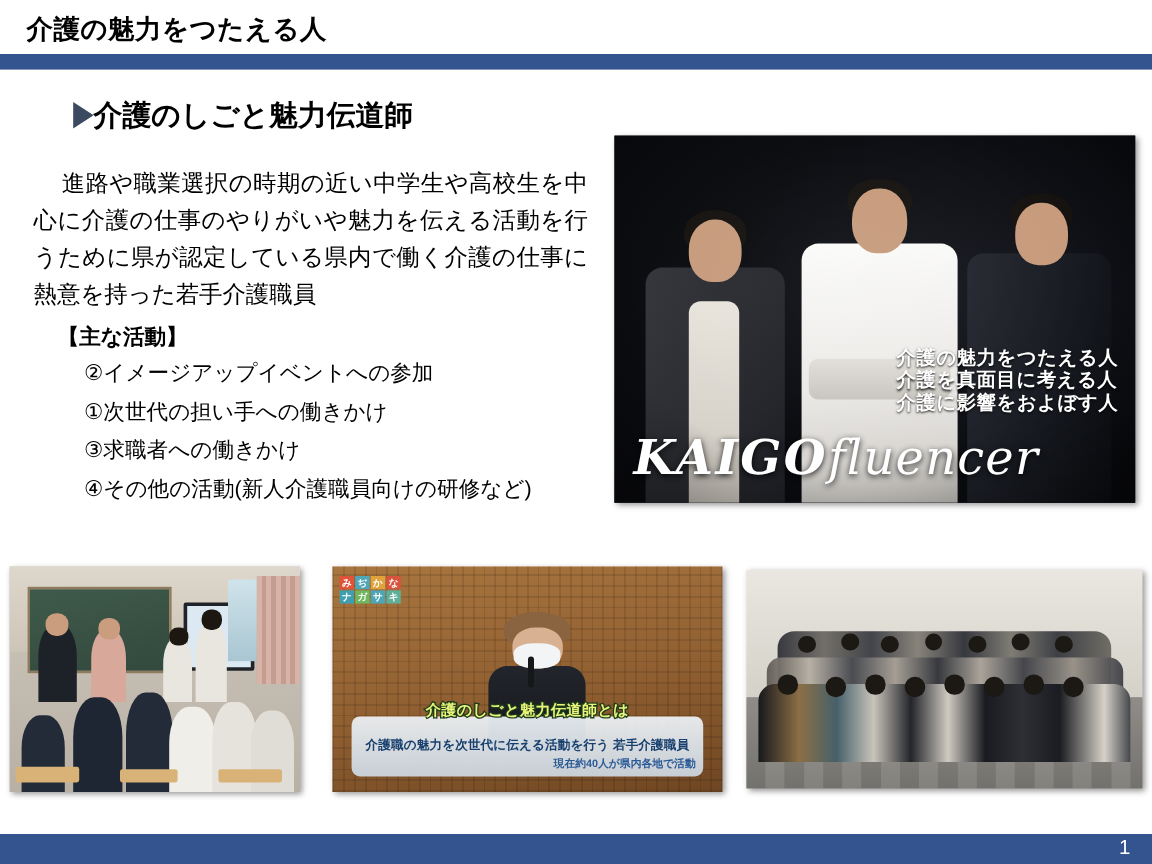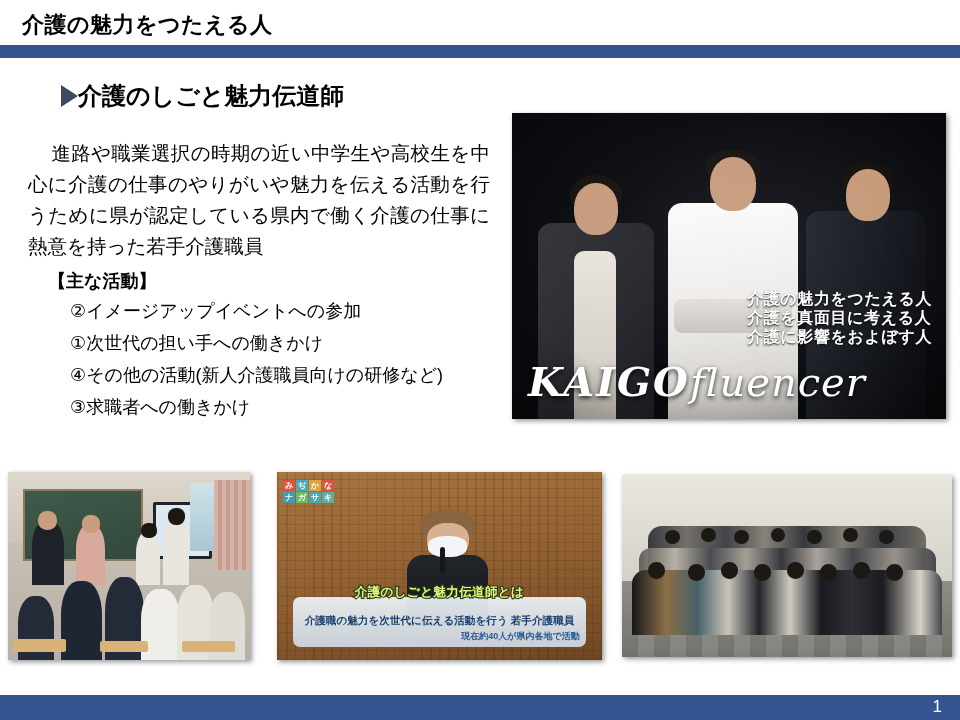--- a/index.html
+++ b/index.html
@@ -354,22 +354,22 @@
   <span class="tri-bullet"></span>
   <span class="section-head-text">介護のしごと魅力伝道師</span>
 </div>
 
 <div class="body-para">進路や職業選択の時期の近い中学生や高校生を中心に介護の仕事のやりがいや魅力を伝える活動を行うために県が認定している県内で働く介護の仕事に熱意を持った若手介護職員</div>
 
 <div class="activities">
   <div class="activities-head">【主な活動】</div>
   <div class="activity-item">②イメージアップイベントへの参加</div>
   <div class="activity-item">①次世代の担い手への働きかけ</div>
+  <div class="activity-item">③求職者への働きかけ</div>
   <div class="activity-item">④その他の活動(新人介護職員向けの研修など)</div>
-  <div class="activity-item">③求職者への働きかけ</div>
 </div>
 
 <div class="photo" id="hero-photo">
   <div class="figure" id="fig-left">
     <div class="fig-body"></div>
     <div class="tee"></div>
     <div class="fig-hair"></div>
     <div class="fig-head"></div>
   </div>
   <div class="figure" id="fig-center">

